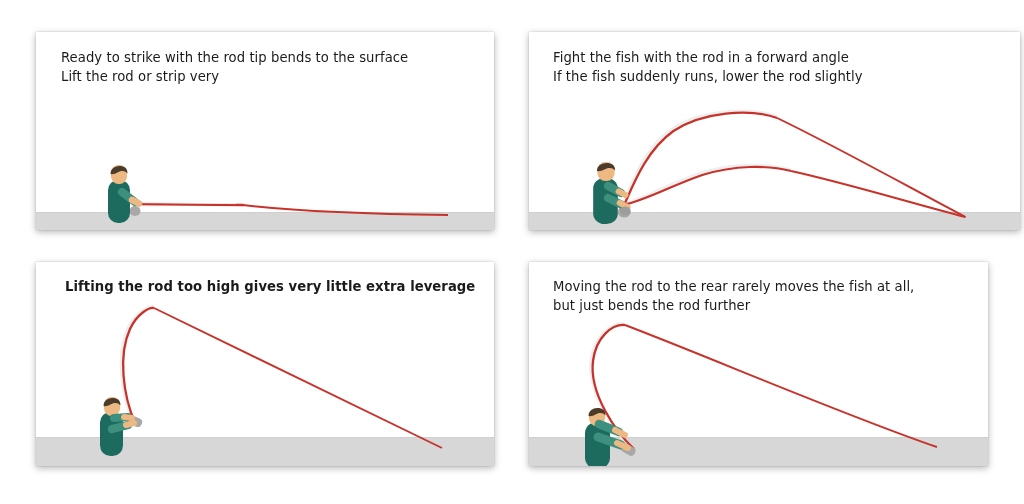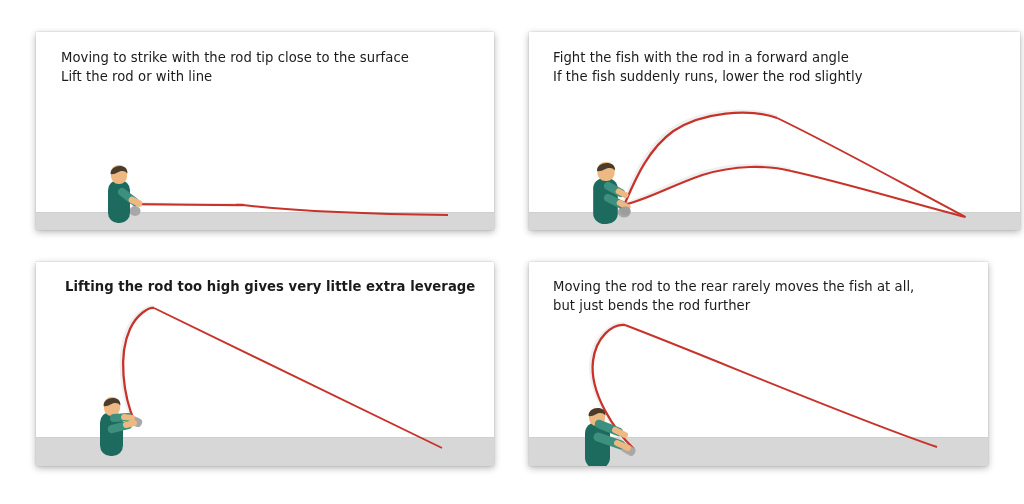--- a/index.html
+++ b/index.html
@@ -37,22 +37,22 @@
 
   .scene{position:absolute;left:0;top:0;width:100%;height:100%;}
   .scene svg{display:block;width:100%;height:100%;}
 </style>
 </head>
 <body>
 
 <div id="stage">
 
   <div class="panel" id="panel-1">
-    <div class="caption"><span>Moving to strike with the rod tip close to the surface</span>
-<span>Lift the rod or with line</span></div>
+    <div class="caption"><span>Ready to strike with the rod tip bends to the surface</span>
+<span>Lift the rod or strip very</span></div>
     <div class="scene">
       <svg viewBox="0 0 458 198" preserveAspectRatio="none">
         <rect x="0" y="180" width="458" height="18" fill="#d7d7d7"></rect>
         <rect x="0" y="180" width="458" height="1" fill="#cfcfcf"></rect>
 
         <path d="M 207 173 C 250 178, 330 182, 412 183" fill="none" stroke="#c7332b" stroke-width="2"></path>
 
         <path d="M 98 172 L 207 173" fill="none" stroke="#c7332b" stroke-width="2.6" stroke-linecap="round"></path>
         <path d="M 100 170.6 L 200 171.6" fill="none" stroke="#f2f2f2" stroke-width="0.9"></path>
 

